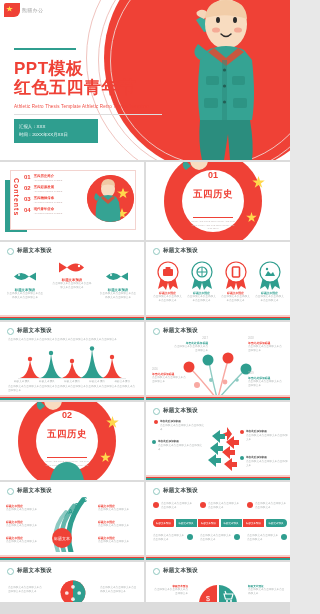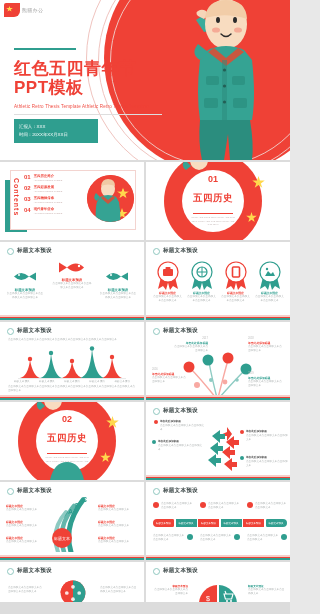--- a/index.html
+++ b/index.html
@@ -63,21 +63,21 @@
   .cont-num { color:var(--red); font-size:6px; font-weight:bold; line-height:1; }
   .cont-tx b { display:block; color:var(--red); font-size:3.4px; }
   .cont-tx s { display:block; text-decoration:none; color:#c9b3b1; font-size:2.3px; margin-top:.5px; }
   .cont-circ { position:absolute; right:10px; top:13px; width:47px; height:47px; border-radius:50%; background:var(--red); overflow:hidden; }
 
   
   .sec { background:#fff; }
   .sec-ring { position:absolute; left:18px; top:-10px; width:98px; height:98px; border-radius:50%; background:var(--red); }
   .sec-hole { position:absolute; left:36px; top:8px; width:62px; height:62px; border-radius:50%; background:#fff; display:flex; flex-direction:column; align-items:center; justify-content:center; }
   .sec-no { color:var(--red); font-size:9px; font-weight:bold; line-height:1; }
-  .sec-cn { color:var(--red); font-size:9.5px; font-weight:bold; border-bottom:1.2px solid var(--red); padding-bottom:8px; margin-top:8px; letter-spacing:.5px; }
+  .sec-cn { color:var(--red); font-size:9.5px; font-weight:bold; border-bottom:1.2px solid var(--red); padding-bottom:16px; margin-top:8px; letter-spacing:.5px; }
   .sec-en { font-size:2.3px; color:#c4b9b8; text-align:center; width:46px; margin-top:2px; line-height:1.5; }
   .star { position:absolute; background:#ffd84d; clip-path:polygon(50% 0,61% 35%,98% 35%,68% 57%,79% 91%,50% 70%,21% 91%,32% 57%,2% 35%,39% 35%); }
   :root { --red:#ef4136; --green:#2f9e8f; --redl:#f8a9a2; --greenl:#8ecbc3; }
 </style>
 </head>
 <body>
 
 <div class="deck">
 
   <div class="row">
@@ -113,22 +113,22 @@
         </g>
       </svg>
 
       <div class="logo">
         <div class="logo-mark"></div>
         <span class="logo-txt">熊猫办公</span>
       </div>
 
       <div class="cover-body">
         <div class="rule"></div>
+        <div class="ctitle">PPT模板</div>
         <div class="ctitle">红色五四青年节</div>
-        <div class="ctitle">PPT模板</div>
         <div class="csub">Athletic Retro Thesis Template Athletic Retro Thesis Template</div>
         <div class="cline"></div>
         <div class="cbox">
           <div>汇报人：XXX</div>
           <div>时间：20XX年XX月XX日</div>
         </div>
       </div>
     </div>
   </div>
 

